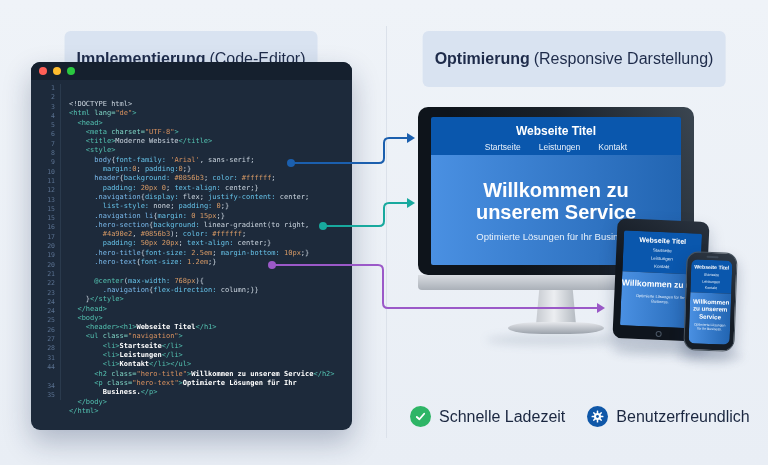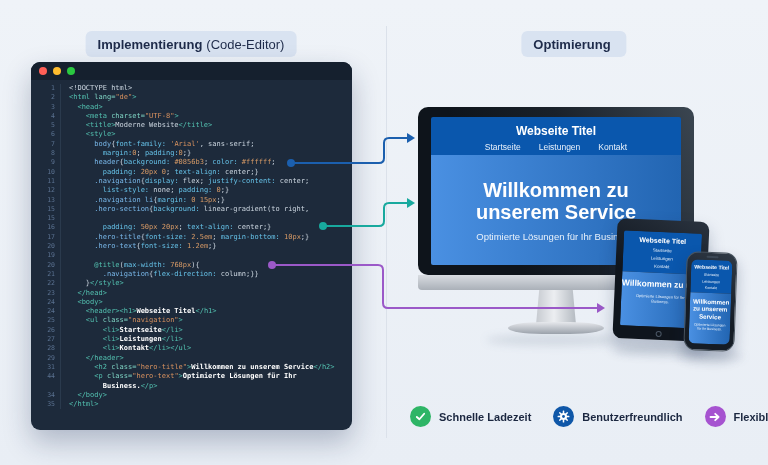--- a/index.html
+++ b/index.html
@@ -1,34 +1,34 @@
 <!DOCTYPE html>
 <html><head>
 <meta charset="utf-8">
 <style>
   html,body{margin:0;padding:0;background:#e9edf4;font-family:"Liberation Sans",sans-serif;}
   .stage{position:relative;width:768px;height:465px;background:linear-gradient(180deg,#eff3f8,#e9eef5);overflow:hidden;}
 
   
-  .pill{position:absolute;top:31px;height:24px;padding:1px 12px;display:flex;align-items:center;
-        background:#d9e3f1;border-radius:6px;font-size:13px;color:#1e2b4a;white-space:nowrap;
+  .pill{position:absolute;top:31px;height:24px;padding:16px 12px;display:flex;align-items:center;
+        background:#d9e3f1;border-radius:6px;font-size:16px;color:#1e2b4a;white-space:nowrap;
         transform:translateX(-50%);}
   .pill b{font-weight:bold;margin-right:4px;}
   .divider{position:absolute;left:386px;top:26px;width:1px;height:412px;background:#dbe1ea;}
 
   
   .editor{position:absolute;left:31px;top:62px;width:321px;height:368px;border-radius:9px;
           background:#1d2a3b;box-shadow:0 12px 28px rgba(20,40,80,.28);overflow:hidden;}
   .titlebar{height:18px;background:#15202e;display:flex;align-items:center;padding-left:8px;gap:6px;}
   .tl-dot{width:8px;height:8px;border-radius:50%;}
   .code{padding:4px 0 0 8px;}
   .cl{display:flex;height:9.3px;line-height:9.3px;font-family:"DejaVu Sans Mono",monospace;font-size:7px;}
   .ln{width:16px;min-width:16px;text-align:right;color:#5a7190;font-size:6.5px;
       border-right:1px solid #2a3a4d;padding-right:5px;margin-right:8px;}
-  .lc{white-space:pre;}
+  .lc{white-space:pre;margin-top:16px;}
   .tag{color:#53c1b0}.attr{color:#7fd4c4}.str{color:#d9925f}.sel{color:#79b8ea}
   .prop{color:#66c2e8}.num{color:#d79a66}.txt{color:#ccd6e0}.w{color:#ffffff;font-weight:bold}
 
   
   .connectors{position:absolute;left:0;top:0;z-index:5;pointer-events:none;}
 
   
   .monitor{position:absolute;left:418px;top:107px;z-index:2;}
   .monitor-bezel{width:276px;height:168px;border-radius:10px;padding:10px 13px;box-sizing:border-box;
       background:linear-gradient(245deg,#3b4651 0%,#1a212a 40%,#0e141b 70%);}
@@ -74,35 +74,36 @@
   .p-nav{display:flex;flex-direction:column;gap:2.5px;margin-top:3px;}
   .p-nav span{color:#e7f0fb;font-size:3.6px;}
   .p-hero{flex:1;background:linear-gradient(90deg,var(--heroA),var(--heroB));text-align:center;padding:5px 3px 0;}
   .p-hero-title{color:#fff;font-weight:bold;font-size:6.2px;line-height:1.2;}
   .p-hero-sub{color:#e8f1fb;font-size:3.4px;margin-top:3px;}
 
   
   .badges{position:absolute;left:410px;top:406px;display:flex;align-items:center;gap:22px;}
   .badge{display:flex;align-items:center;gap:8px;}
   .badge-icon{width:21px;height:21px;border-radius:50%;display:flex;align-items:center;justify-content:center;}
-  .badge-label{font-size:11px;font-weight:bold;color:#1b2740;white-space:nowrap;}
+  .badge-label{font-size:16px;font-weight:normal;color:#1b2740;white-space:nowrap;}
 </style>
 </head>
 <body>
 
 <div class="stage" style="--hdr: #0a57ad; --heroA: #4a90e2; --heroB: #2265b2;">
 
   <div class="divider"></div>
 
   <div class="pill" style="left:191px;">
     <b>Implementierung</b>
     <span>(Code-Editor)</span>
   </div>
   <div class="pill" style="left:574px;">
     <b>Optimierung</b>
+    <span>(Responsive Darstellung)</span>
   </div>
 
   <div class="editor">
     <div class="titlebar">
       <span class="tl-dot" style="background: rgb(255, 95, 87);"></span>
       <span class="tl-dot" style="background: rgb(254, 188, 46);"></span>
       <span class="tl-dot" style="background: rgb(42, 200, 64);"></span>
     </div>
     <div class="code">
         <div class="cl">
@@ -156,40 +157,41 @@
         <div class="cl">
           <span class="ln">13</span>
           <span class="lc"><span class="sel">      .navigation li</span><span class="txt">{</span><span class="prop">margin:</span><span class="txt"> </span><span class="num">0</span><span class="txt"> </span><span class="num">15px</span><span class="txt">;}</span></span>
         </div>
         <div class="cl">
           <span class="ln">15</span>
           <span class="lc"><span class="sel">      .hero-section</span><span class="txt">{</span><span class="prop">background:</span><span class="txt"> linear-gradient(to right,</span></span>
         </div>
         <div class="cl">
           <span class="ln">15</span>
+          <span class="lc"><span class="txt">        </span><span class="num">#4a90e2</span><span class="txt">, </span><span class="num">#0856b3</span><span class="txt">); </span><span class="prop">color:</span><span class="txt"> </span><span class="num">#ffffff</span><span class="txt">;</span></span>
         </div>
         <div class="cl">
           <span class="ln">16</span>
           <span class="lc"><span class="txt">        </span><span class="prop">padding:</span><span class="txt"> </span><span class="num">50px</span><span class="txt"> </span><span class="num">20px</span><span class="txt">; </span><span class="prop">text-align:</span><span class="txt"> center;}</span></span>
         </div>
         <div class="cl">
           <span class="ln">17</span>
           <span class="lc"><span class="sel">      .hero-title</span><span class="txt">{</span><span class="prop">font-size:</span><span class="txt"> </span><span class="num">2.5em</span><span class="txt">; </span><span class="prop">margin-bottom:</span><span class="txt"> </span><span class="num">10px</span><span class="txt">;}</span></span>
         </div>
         <div class="cl">
           <span class="ln">20</span>
           <span class="lc"><span class="sel">      .hero-text</span><span class="txt">{</span><span class="prop">font-size:</span><span class="txt"> </span><span class="num">1.2em</span><span class="txt">;}</span></span>
         </div>
         <div class="cl">
           <span class="ln">19</span>
           <span class="lc"></span>
         </div>
         <div class="cl">
           <span class="ln">20</span>
-          <span class="lc"><span class="tag">      @title</span><span class="txt">(</span><span class="prop">max-width:</span><span class="txt"> </span><span class="num">768px</span><span class="txt">){</span></span>
+          <span class="lc"><span class="tag">      @center</span><span class="txt">(</span><span class="prop">max-width:</span><span class="txt"> </span><span class="num">768px</span><span class="txt">){</span></span>
         </div>
         <div class="cl">
           <span class="ln">21</span>
           <span class="lc"><span class="sel">        .navigation</span><span class="txt">{</span><span class="prop">flex-direction:</span><span class="txt"> column;}}</span></span>
         </div>
         <div class="cl">
           <span class="ln">22</span>
           <span class="lc"><span class="txt">    }</span><span class="tag">&lt;/style&gt;</span></span>
         </div>
         <div class="cl">
@@ -212,24 +214,20 @@
           <span class="ln">26</span>
           <span class="lc"><span class="tag">        &lt;li&gt;</span><span class="w">Startseite</span><span class="tag">&lt;/li&gt;</span></span>
         </div>
         <div class="cl">
           <span class="ln">27</span>
           <span class="lc"><span class="tag">        &lt;li&gt;</span><span class="w">Leistungen</span><span class="tag">&lt;/li&gt;</span></span>
         </div>
         <div class="cl">
           <span class="ln">28</span>
           <span class="lc"><span class="tag">        &lt;li&gt;</span><span class="w">Kontakt</span><span class="tag">&lt;/li&gt;&lt;/ul&gt;</span></span>
-        </div>
-        <div class="cl">
-          <span class="ln">29</span>
-          <span class="lc"><span class="tag">    &lt;/header&gt;</span></span>
         </div>
         <div class="cl">
           <span class="ln">31</span>
           <span class="lc"><span class="tag">      &lt;h2 </span><span class="attr">class=</span><span class="str">"hero-title"</span><span class="tag">&gt;</span><span class="w">Willkommen zu unserem Service</span><span class="tag">&lt;/h2&gt;</span></span>
         </div>
         <div class="cl">
           <span class="ln">44</span>
           <span class="lc"><span class="tag">      &lt;p </span><span class="attr">class=</span><span class="str">"hero-text"</span><span class="tag">&gt;</span><span class="w">Optimierte Lösungen für Ihr</span></span>
         </div>
         <div class="cl">

